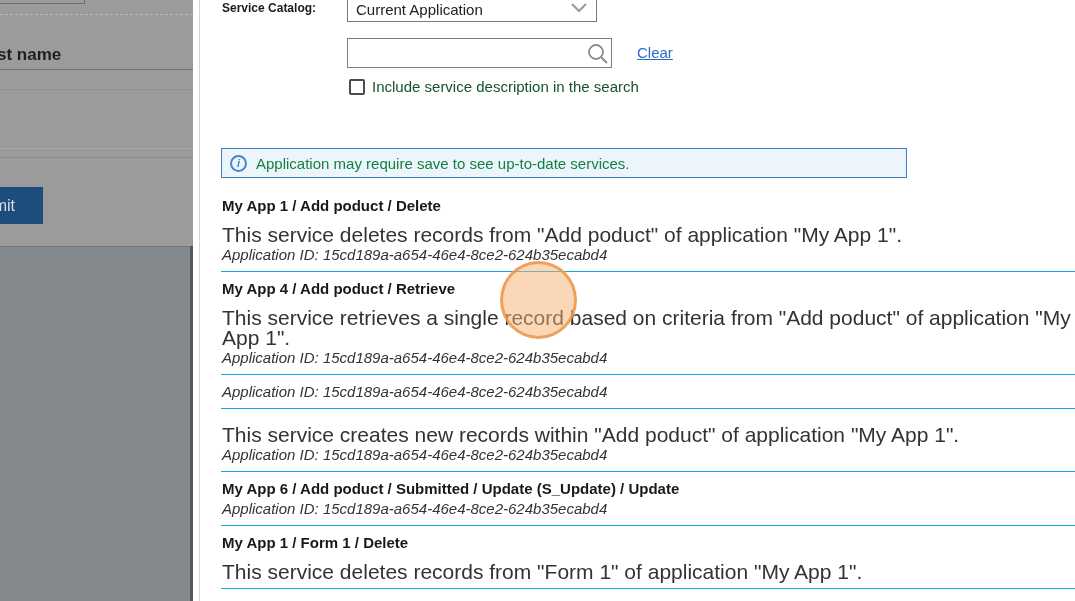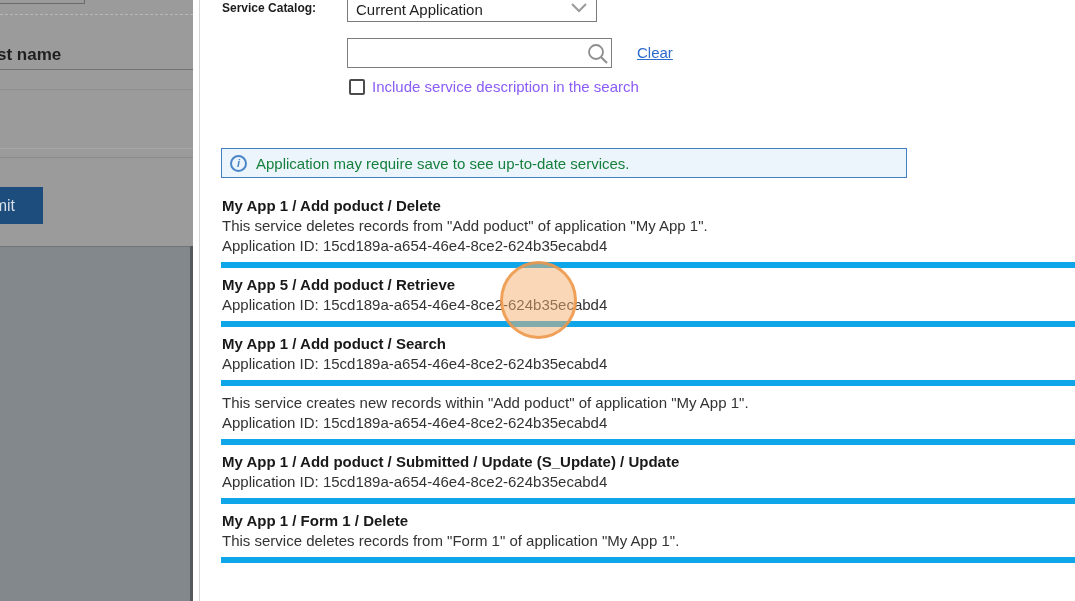--- a/index.html
+++ b/index.html
@@ -48,38 +48,38 @@
     padding:0 30px 0 8px; font-family:"Liberation Sans", sans-serif;
   }
   .search-icon { position:absolute; left:586px; top:42px; cursor:pointer; }
   .clear-link { position:absolute; left:637px; top:44px; font-size:15px; color:#2a6bcb; text-decoration:underline; cursor:pointer; }
 
   .desc-checkbox {
     position:absolute; left:349px; top:79px; width:16px; height:16px;
     appearance:none; -webkit-appearance:none; border:2px solid #4c4c4c;
     border-radius:2px; background:#fff; cursor:pointer;
   }
-  .desc-checkbox-label { position:absolute; left:372px; top:78px; font-size:15px; color:#8b5cf6; }
+  .desc-checkbox-label { position:absolute; left:372px; top:78px; font-size:15px; color:#14532d; }
 
   .info-banner {
     position:absolute; left:221px; top:148px; width:686px; height:30px;
     background:#edf5fc; border:1px solid #4080c0; display:flex; align-items:center;
   }
   .info-icon {
     width:17px; height:17px; border:2px solid #4a86c8; border-radius:50%;
     color:#4a86c8; font-size:11px; font-weight:bold; line-height:13px;
     text-align:center; margin:0 9px 0 8px; flex:none; font-style:italic;
   }
   .info-text { font-size:15px; color:#15803d; }
 
   .service-list { position:absolute; left:221px; top:189px; width:854px; }
-  .service-item { padding:7px 0 6px 1px; border-bottom:6px solid #0ea5e9; cursor:pointer; }
+  .service-item { padding:7px 0 6px 1px; border-bottom:1px solid #0ea5e9; cursor:pointer; }
   .service-item .svc-title { font-size:15px; font-weight:bold; color:#191919; line-height:20px; }
-  .service-item .svc-desc { font-size:15px; color:#333; line-height:20px; }
-  .service-item .svc-appid { font-size:15px; color:#333; line-height:20px; }
+  .service-item .svc-desc { font-size:21px; color:#333; line-height:20px;margin-top:9px; }
+  .service-item .svc-appid { font-size:15px; color:#333; line-height:20px;font-style:italic; }
 
   .click-highlight {
     position:absolute; left:500px; top:261px; width:77px; height:78px;
     border-radius:50%; background:rgba(246,178,112,0.50);
     border:3px solid rgba(238,150,72,0.85); pointer-events:none;
   }
 </style>
 </head>
 <body>
 
@@ -127,33 +127,33 @@
   <span class="info-text">Application may require save to see up-to-date services.</span>
 </div>
 
 <div class="service-list">
   <div class="service-item">
     <div class="svc-title">My App 1 / Add poduct / Delete</div>
     <div class="svc-desc">This service deletes records from "Add poduct" of application "My App 1".</div>
     <div class="svc-appid">Application ID: 15cd189a-a654-46e4-8ce2-624b35ecabd4</div>
   </div>
   <div class="service-item">
-    <div class="svc-title">My App 5 / Add poduct / Retrieve</div>
+    <div class="svc-title">My App 4 / Add poduct / Retrieve</div>
+    <div class="svc-desc">This service retrieves a single record based on criteria from "Add poduct" of application "My App 1".</div>
     <div class="svc-appid">Application ID: 15cd189a-a654-46e4-8ce2-624b35ecabd4</div>
   </div>
   <div class="service-item">
-    <div class="svc-title">My App 1 / Add poduct / Search</div>
     <div class="svc-appid">Application ID: 15cd189a-a654-46e4-8ce2-624b35ecabd4</div>
   </div>
   <div class="service-item">
     <div class="svc-desc">This service creates new records within "Add poduct" of application "My App 1".</div>
     <div class="svc-appid">Application ID: 15cd189a-a654-46e4-8ce2-624b35ecabd4</div>
   </div>
   <div class="service-item">
-    <div class="svc-title">My App 1 / Add poduct / Submitted / Update (S_Update) / Update</div>
+    <div class="svc-title">My App 6 / Add poduct / Submitted / Update (S_Update) / Update</div>
     <div class="svc-appid">Application ID: 15cd189a-a654-46e4-8ce2-624b35ecabd4</div>
   </div>
   <div class="service-item">
     <div class="svc-title">My App 1 / Form 1 / Delete</div>
     <div class="svc-desc">This service deletes records from "Form 1" of application "My App 1".</div>
     <div class="svc-appid"></div>
   </div>
 </div>
 
 <div class="click-highlight"></div>

